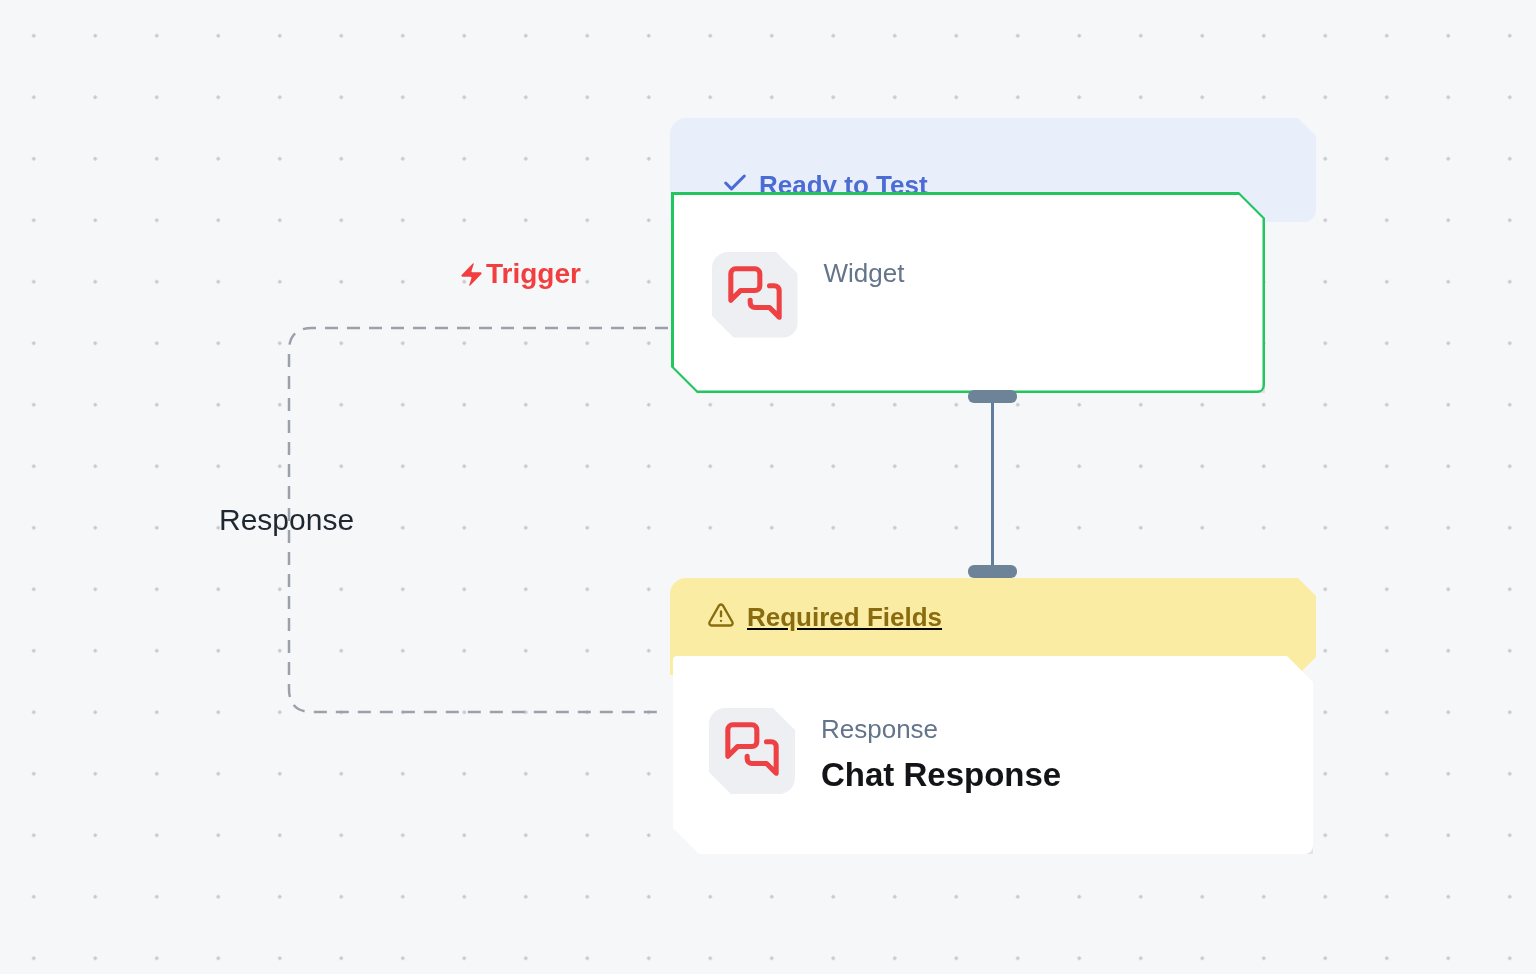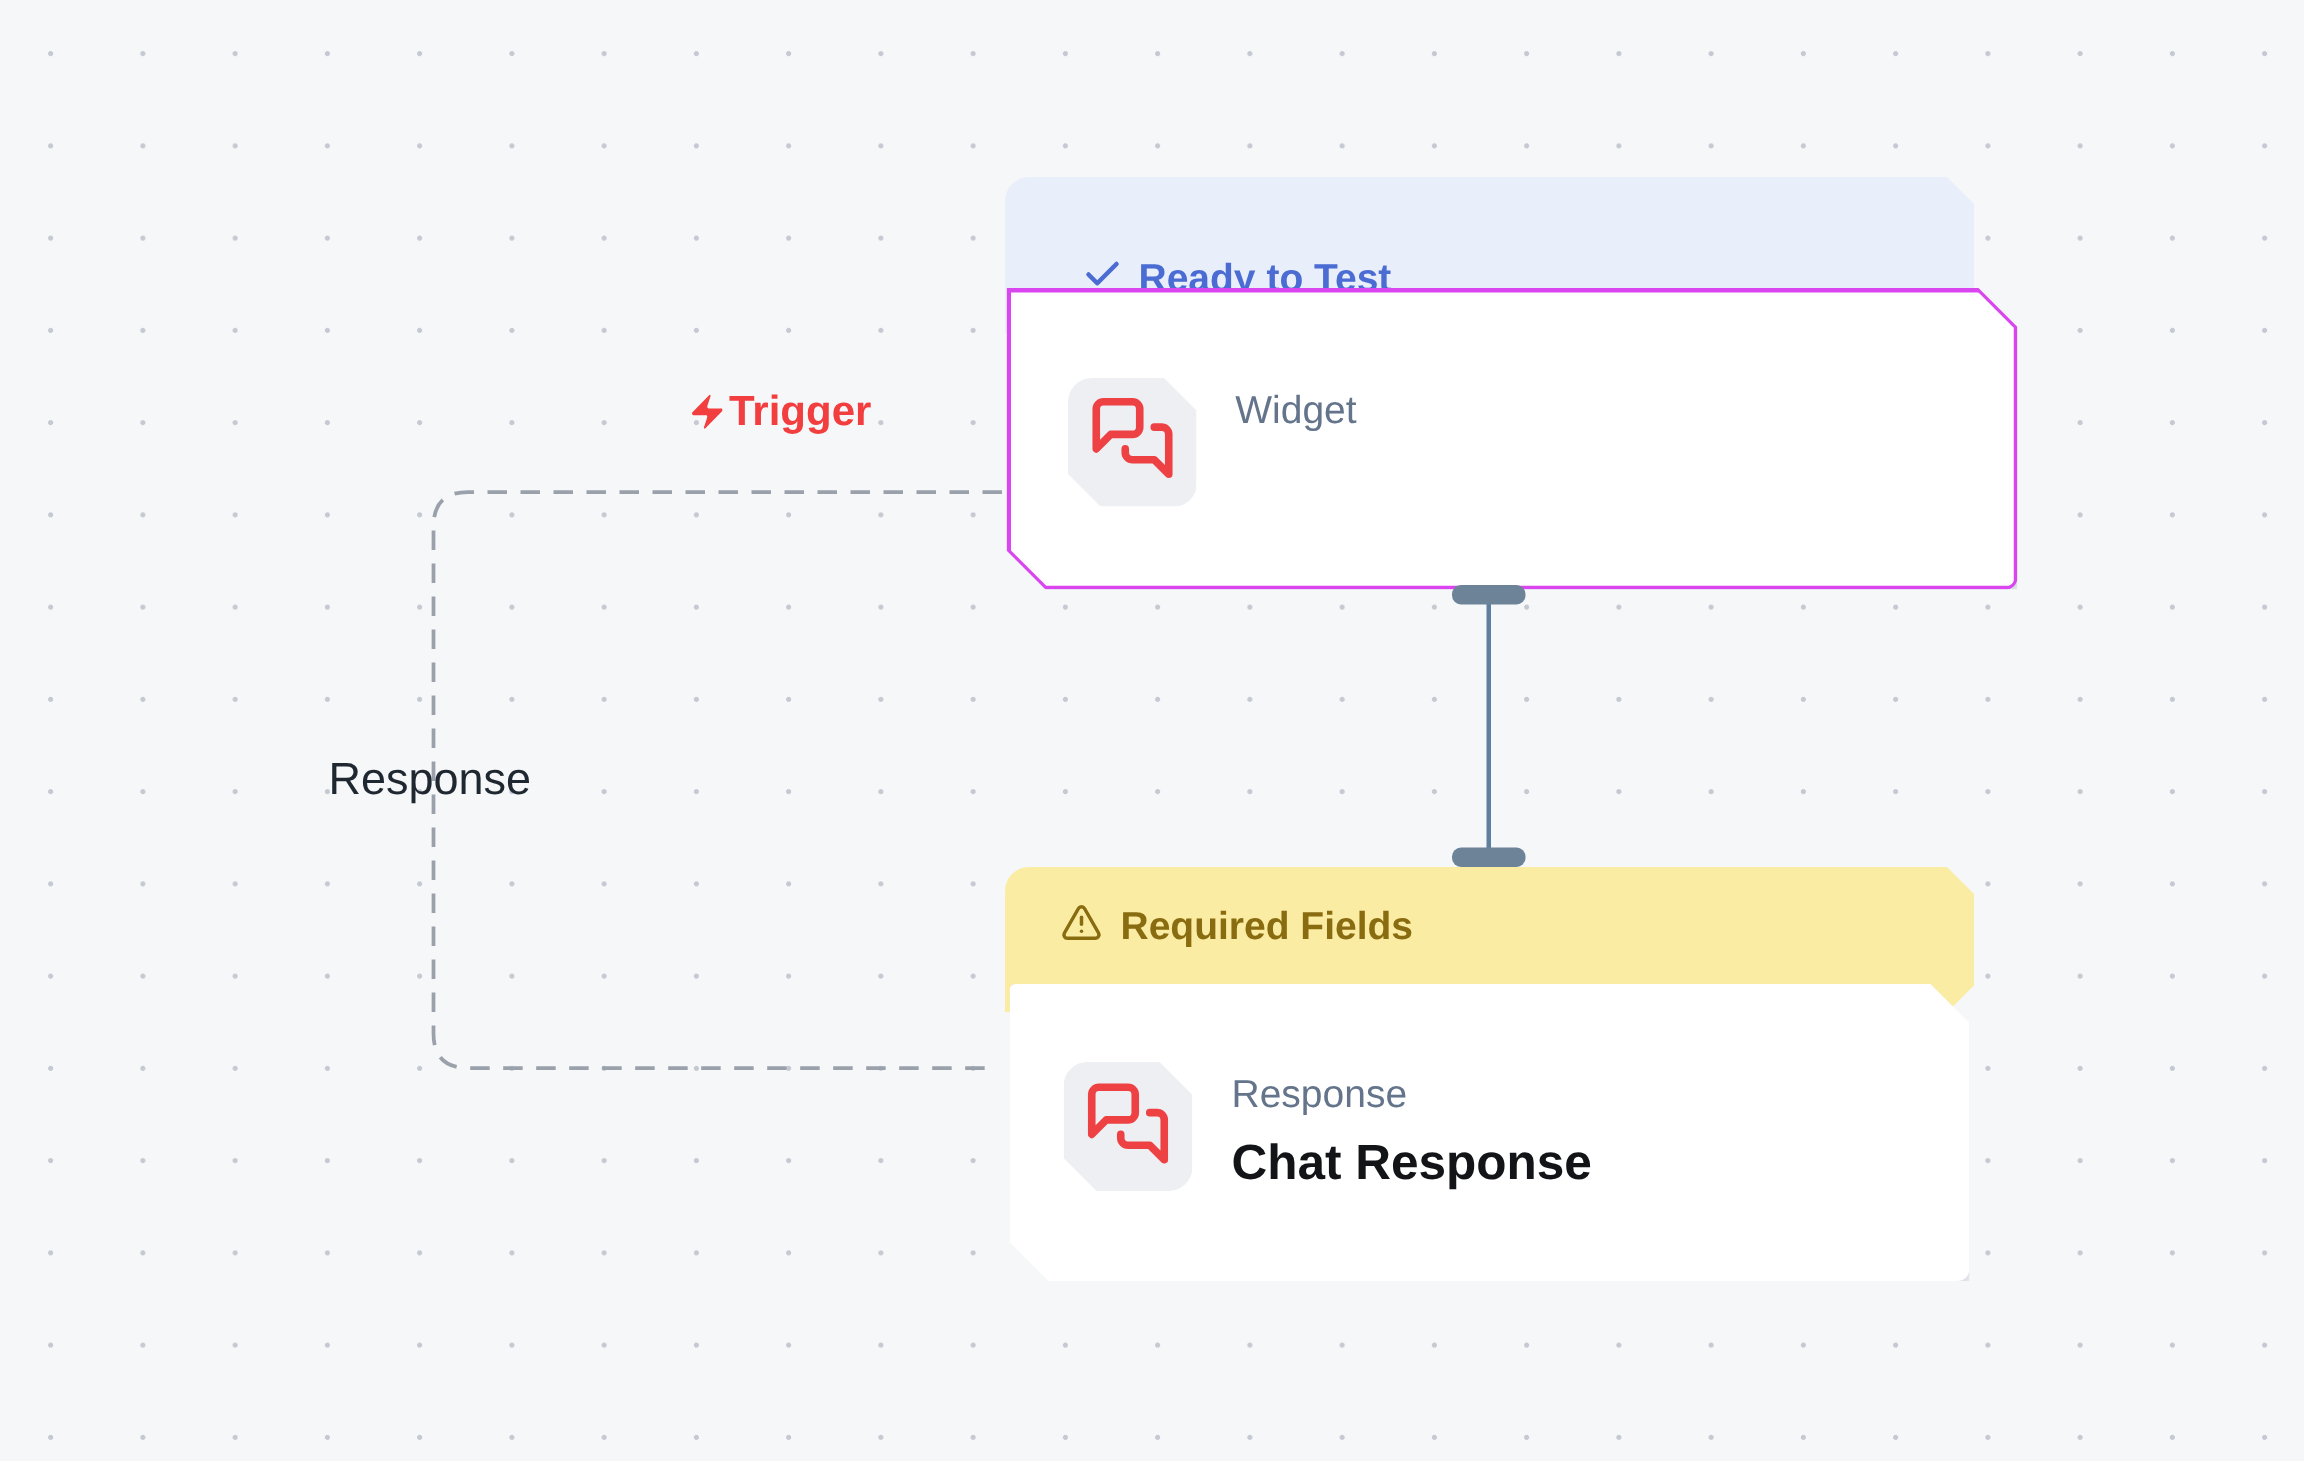--- a/index.html
+++ b/index.html
@@ -56,31 +56,31 @@
   .banner-ready .banner-text { color: #4a6cd3; font-size: 26px; font-weight: 700; }
 
   .banner-required {
     left: 670px; top: 578px; width: 646px; height: 97px;
     background: #fbeca4;
     border-radius: 16px 0 0 0;
     clip-path: polygon(0 0, calc(100% - 18px) 0, 100% 18px, 100% calc(100% - 18px), calc(100% - 18px) 100%, 0 100%);
     align-items: flex-start;
   }
   .banner-required .banner-row {
-    height: 78px; display: flex; align-items: center; gap: 12px; padding-left: 37px;
+    height: 78px; display: flex; align-items: center; gap: 12px; padding-left: 37px; text-decoration: underline;
   }
   .banner-required .banner-text { color: #8a6c10; font-size: 26px; font-weight: 700; }
 
   
   .bevel-card {
     clip-path: polygon(0 0, calc(100% - 26px) 0, 100% 26px, 100% 100%, 26px 100%, 0 calc(100% - 26px));
   }
   .card-widget-outer {
-    position: absolute; left: 671px; top: 192px; width: 674px; height: 201px;
-    background: #d946ef; z-index: 3;
+    position: absolute; left: 671px; top: 192px; width: 594px; height: 201px;
+    background: #22c55e; z-index: 3;
     border-radius: 0 0 8px 0;
     filter: drop-shadow(2px 3px 4px rgba(110,125,150,0.30));
   }
   .card-widget-inner {
     position: absolute; inset: 2.5px; background: #ffffff;
     border-radius: 0 0 6px 0;
     clip-path: polygon(0 0, calc(100% - 24px) 0, 100% 24px, 100% 100%, 24px 100%, 0 calc(100% - 24px));
   }
   .card-response {
     position: absolute; left: 673px; top: 656px; width: 640px; height: 198px;

